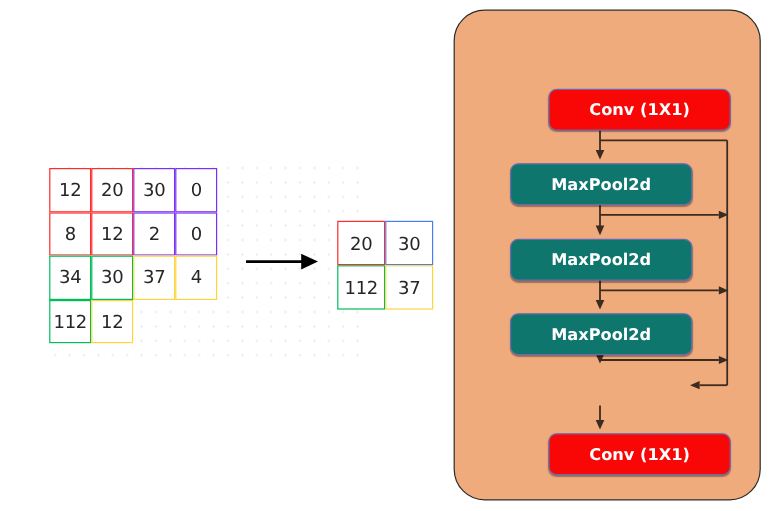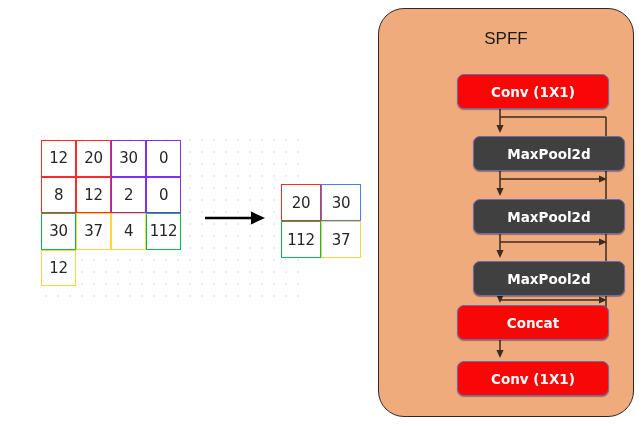--- a/index.html
+++ b/index.html
@@ -40,21 +40,21 @@
      background:#f0ab7d;border:1.6px solid #2b2b2b;border-radius:26px;}
   #spff-title{position:absolute;left:0;top:20px;width:254px;text-align:center;
      font-size:17px;color:#1a1a1a;font-family:"Liberation Sans",sans-serif;}
 
   .node{position:absolute;left:46px;width:150px;height:33px;border-radius:7px;
         display:flex;align-items:center;justify-content:center;
         color:#ffffff;font-weight:bold;font-size:13.5px;
         font-family:"DejaVu Sans",sans-serif;
         border:1.3px solid #6a6ab0;box-shadow:0 1px 1px rgba(0,0,0,.35);}
   .n-red {background:#f90606;margin-left:32px;}
-  .n-blue{background:#404040;margin-left:48px;}
+  .n-blue{background:#0f766e;}
 
   #node-conv1  {top:65px;}
   #node-pool1  {top:127px;}
   #node-pool2  {top:190px;}
   #node-pool3  {top:252px;}
   #node-concat {top:296px;}
   #node-conv2  {top:352px;}
 
   #wires{position:absolute;left:0;top:0;width:254px;height:407px;overflow:visible;}
 </style>
@@ -69,20 +69,21 @@
     <div class="cell" style="border-top:1.6px solid #ff2b2b;border-left:1.6px solid #ff2b2b;border-right:0.8px solid #ff2b2b;border-bottom:0.8px solid #ff2b2b;">12</div>
     <div class="cell" style="border-top:1.6px solid #ff2b2b;border-left:0.8px solid #ff2b2b;border-right:1.6px solid #ff2b2b;border-bottom:0.8px solid #ff2b2b;">20</div>
     <div class="cell" style="border-top:1.6px solid #7b2ff7;border-left:1.6px solid #7b2ff7;border-right:0.8px solid #7b2ff7;border-bottom:0.8px solid #7b2ff7;">30</div>
     <div class="cell" style="border-top:1.6px solid #7b2ff7;border-left:0.8px solid #7b2ff7;border-right:1.6px solid #7b2ff7;border-bottom:0.8px solid #7b2ff7;">0</div>
 
     <div class="cell" style="border-bottom:1.6px solid #ff2b2b;border-left:1.6px solid #ff2b2b;border-right:0.8px solid #ff2b2b;border-top:0.8px solid #ff2b2b;">8</div>
     <div class="cell" style="border-bottom:1.6px solid #ff2b2b;border-left:0.8px solid #ff2b2b;border-right:1.6px solid #ff2b2b;border-top:0.8px solid #ff2b2b;">12</div>
     <div class="cell" style="border-bottom:1.6px solid #7b2ff7;border-left:1.6px solid #7b2ff7;border-right:0.8px solid #7b2ff7;border-top:0.8px solid #7b2ff7;">2</div>
     <div class="cell" style="border-bottom:1.6px solid #7b2ff7;border-left:0.8px solid #7b2ff7;border-right:1.6px solid #7b2ff7;border-top:0.8px solid #7b2ff7;">0</div>
 
+    <div class="cell" style="border-top:1.6px solid #00bd5a;border-left:1.6px solid #00bd5a;border-right:0.8px solid #00bd5a;border-bottom:0.8px solid #00bd5a;">34</div>
     <div class="cell" style="border-top:1.6px solid #00bd5a;border-left:0.8px solid #00bd5a;border-right:1.6px solid #00bd5a;border-bottom:0.8px solid #00bd5a;">30</div>
     <div class="cell" style="border-top:1.6px solid #ffd53d;border-left:1.6px solid #ffd53d;border-right:0.8px solid #ffd53d;border-bottom:0.8px solid #ffd53d;">37</div>
     <div class="cell" style="border-top:1.6px solid #ffd53d;border-left:0.8px solid #ffd53d;border-right:1.6px solid #ffd53d;border-bottom:0.8px solid #ffd53d;">4</div>
 
     <div class="cell" style="border-bottom:1.6px solid #00bd5a;border-left:1.6px solid #00bd5a;border-right:0.8px solid #00bd5a;border-top:0.8px solid #00bd5a;">112</div>
     <div class="cell" style="border-bottom:1.6px solid #ffd53d;border-left:0.8px solid #ffd53d;border-right:1.6px solid #ffd53d;border-top:0.8px solid #ffd53d;">12</div>
   </div>
 
   <svg id="flow-arrow" viewBox="0 0 60 14">
     <line x1="0" y1="7" x2="48" y2="7" stroke="#000" stroke-width="2.4"></line>
@@ -91,21 +92,20 @@
 
   <div class="matrix" id="output-matrix">
     <div class="cell b-red">20</div>
     <div class="cell b-blue">30</div>
     <div class="cell b-green">112</div>
     <div class="cell b-yellow">37</div>
   </div>
 
   <div id="spff-panel">
 
-    <div id="spff-title">SPFF</div>
 
     <svg id="wires" viewBox="0 0 254 407">
       <g stroke="#3b2b20" stroke-width="1.5" fill="none">
 
         <line x1="121" y1="98" x2="121" y2="122"></line>
 
         <line x1="121" y1="160" x2="121" y2="185"></line>
 
         <line x1="121" y1="223" x2="121" y2="247"></line>
 
@@ -135,18 +135,17 @@
         <polygon points="220,287.6 220,294.4 228,291"></polygon>
 
         <polygon points="204,308.6 204,315.4 196,312"></polygon>
       </g>
     </svg>
 
     <div class="node n-red" id="node-conv1">Conv (1X1)</div>
     <div class="node n-blue" id="node-pool1">MaxPool2d</div>
     <div class="node n-blue" id="node-pool2">MaxPool2d</div>
     <div class="node n-blue" id="node-pool3">MaxPool2d</div>
-    <div class="node n-red" id="node-concat">Concat</div>
     <div class="node n-red" id="node-conv2">Conv (1X1)</div>
 
   </div>
 
 </div>
 
 </body></html>

